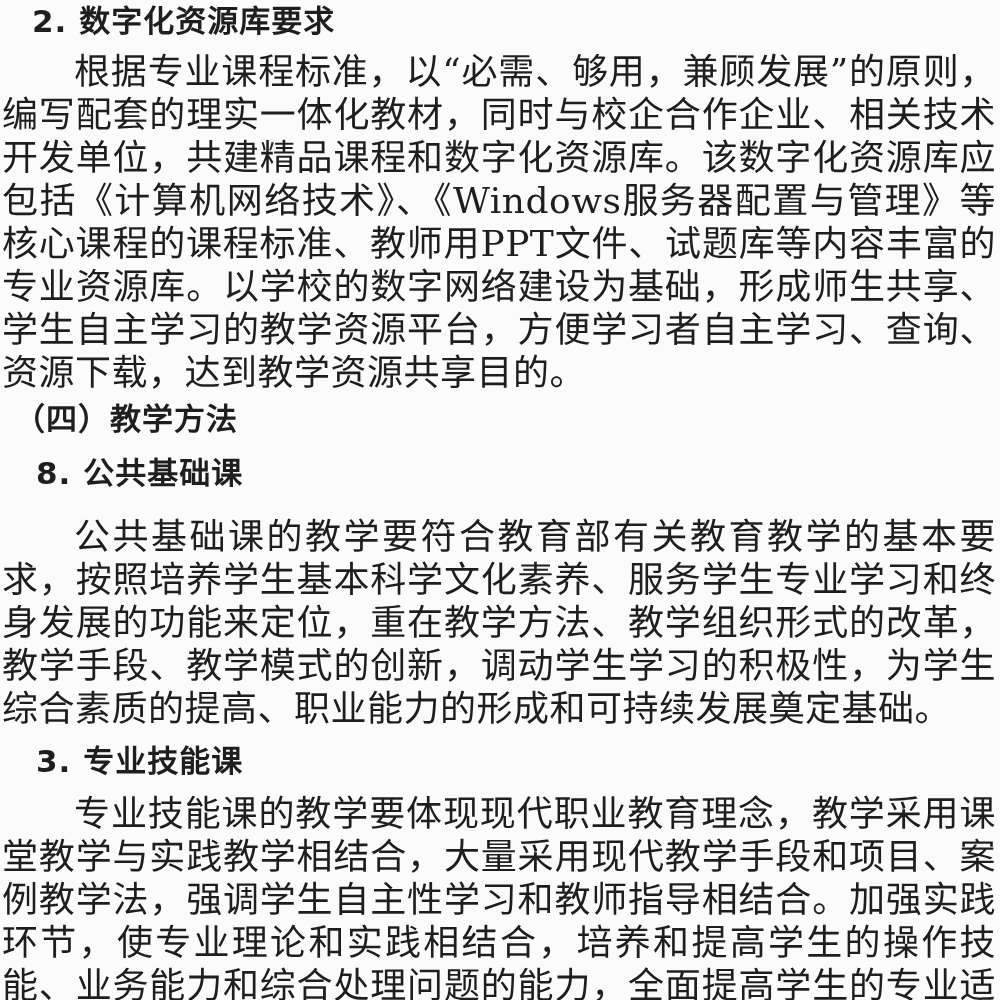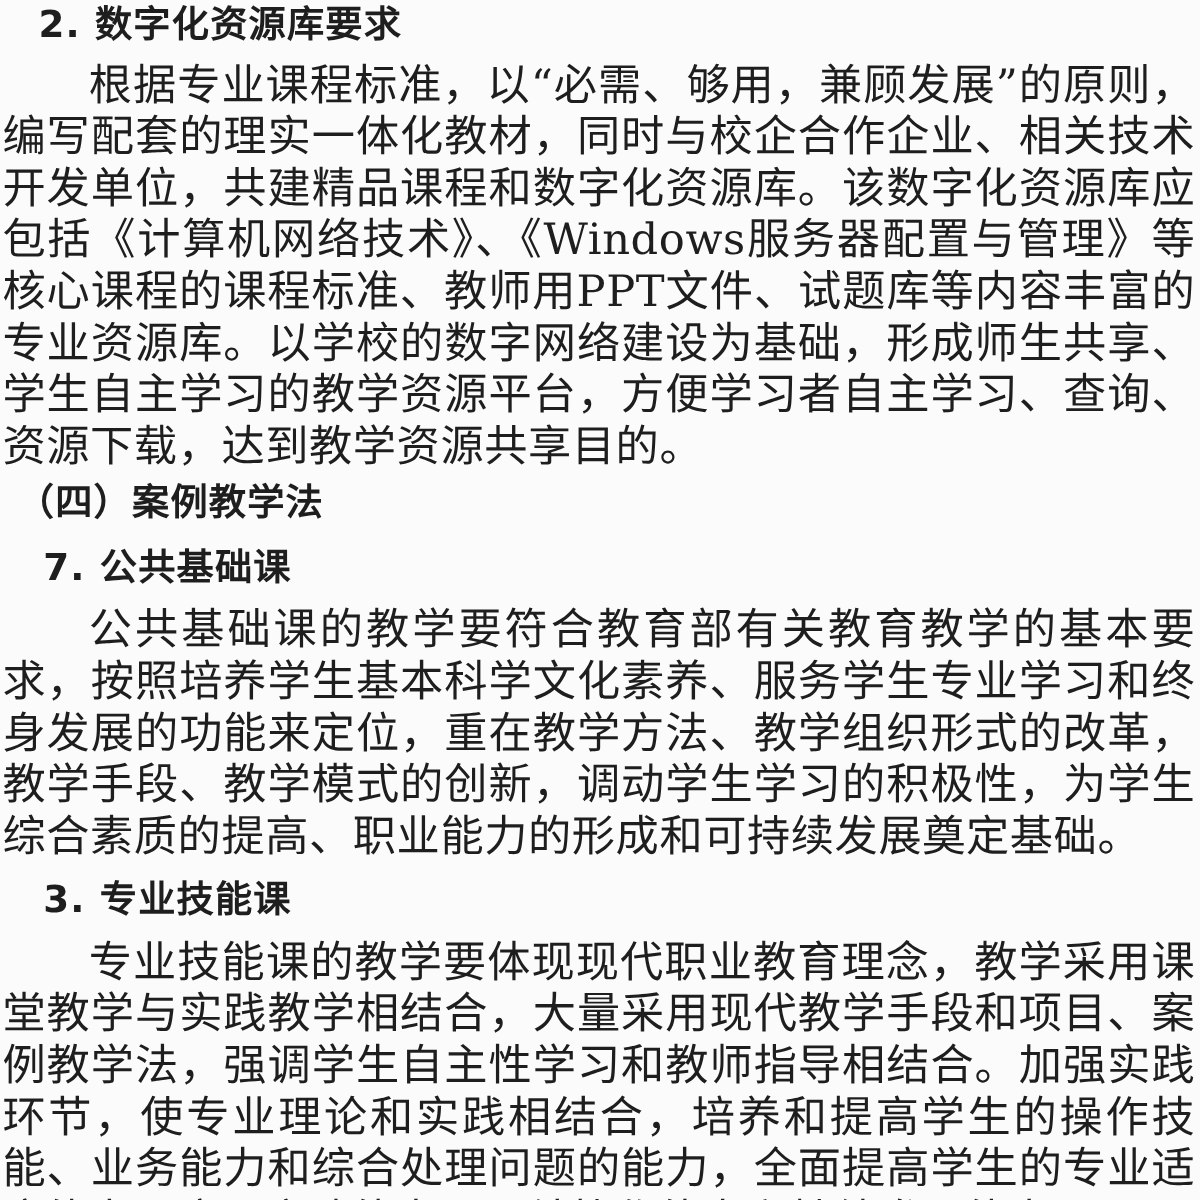--- a/index.html
+++ b/index.html
@@ -32,35 +32,35 @@
   
   .body-para {
     font-size: 36px;
     line-height: 43px;
     letter-spacing: 0.5px;
     text-align: justify;
     text-justify: inter-character;
     text-indent: 2em;
   }
   .p1 { margin-top: 10px; }
-  .p2 { margin-top: 12px; }
+  .p2 { margin-top: 23px; }
   .p3 { margin-top: 12px; }
 </style>
 </head>
 <body>
 
 <div class="page">
 
   <h2 class="h h-num1">2. 数字化资源库要求</h2>
 
   <p class="body-para p1">根据专业课程标准，以“必需、够用，兼顾发展”的原则，编写配套的理实一体化教材，同时与校企合作企业、相关技术开发单位，共建精品课程和数字化资源库。该数字化资源库应包括《计算机网络技术》、《Windows服务器配置与管理》等核心课程的课程标准、教师用PPT文件、试题库等内容丰富的专业资源库。以学校的数字网络建设为基础，形成师生共享、学生自主学习的教学资源平台，方便学习者自主学习、查询、资源下载，达到教学资源共享目的。</p>
 
-  <h2 class="h h-parens">（四）案例教学法</h2>
+  <h2 class="h h-parens">（四）教学方法</h2>
 
-  <h2 class="h h-num2">7. 公共基础课</h2>
+  <h2 class="h h-num2">8. 公共基础课</h2>
 
   <p class="body-para p2">公共基础课的教学要符合教育部有关教育教学的基本要求，按照培养学生基本科学文化素养、服务学生专业学习和终身发展的功能来定位，重在教学方法、教学组织形式的改革，教学手段、教学模式的创新，调动学生学习的积极性，为学生综合素质的提高、职业能力的形成和可持续发展奠定基础。</p>
 
   <h2 class="h h-num3">3. 专业技能课</h2>
 
   <p class="body-para p3">专业技能课的教学要体现现代职业教育理念，教学采用课堂教学与实践教学相结合，大量采用现代教学手段和项目、案例教学法，强调学生自主性学习和教师指导相结合。加强实践环节，使专业理论和实践相结合，培养和提高学生的操作技能、业务能力和综合处理问题的能力，全面提高学生的专业适应能力、应用实践能力、团结协作能力和持续发展能力。</p>
 
 </div>
 
 </body></html>

